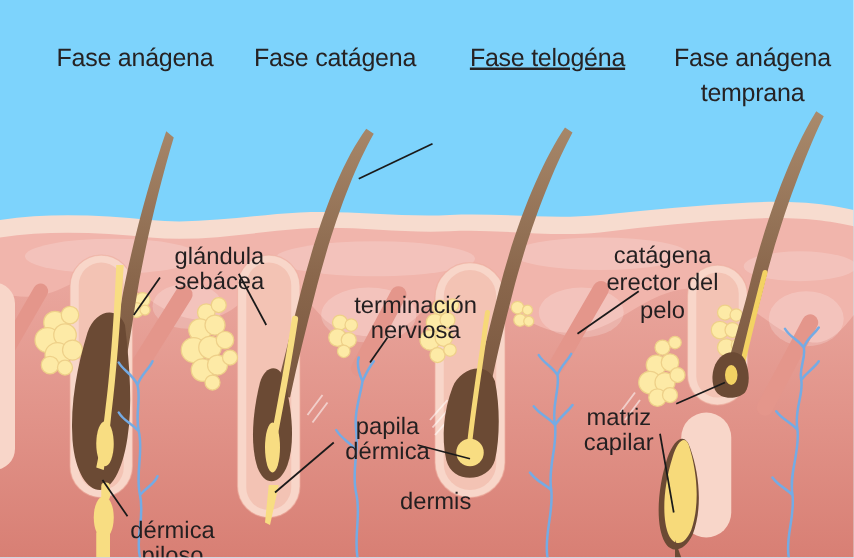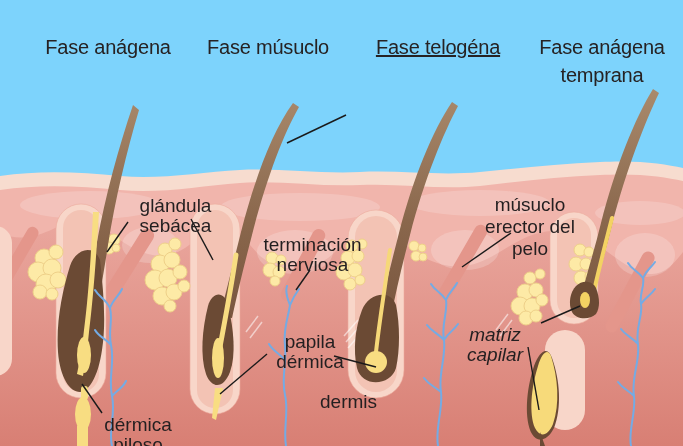--- a/index.html
+++ b/index.html
@@ -200,25 +200,25 @@
       <line x1="511" y1="233" x2="462" y2="267"></line>
       <line x1="267" y1="354" x2="220" y2="394"></line>
       <line x1="334" y1="356" x2="376" y2="367"></line>
       <line x1="102" y1="413" x2="82" y2="384"></line>
       <line x1="541" y1="323" x2="580" y2="306"></line>
       <line x1="528" y1="347" x2="539" y2="410"></line>
     </g>
   </svg>
 
   <div class="phase-title" style="left:28px;  top:33px; width:160px;">Fase anágena</div>
-  <div class="phase-title" style="left:188px; top:33px; width:160px;">Fase músuclo</div>
+  <div class="phase-title" style="left:188px; top:33px; width:160px;">Fase catágena</div>
   <div class="phase-title" style="left:358px; top:33px; width:160px;text-decoration:underline;">Fase telogéna</div>
   <div class="phase-title" style="left:518px; top:33px; width:168px;">Fase anágena temprana</div>
 
   <div class="anno" style="left:108px; top:196px; width:135px;">glándula sebácea</div>
-  <div class="anno" style="left:260px; top:235px; width:105px;">terminación nerviosa</div>
-  <div class="anno" style="left:468px; top:194px; width:124px; line-height:1.15;">músuclo erector del pelo</div>
+  <div class="anno" style="left:280px; top:235px; width:105px;">terminación nerviosa</div>
+  <div class="anno" style="left:468px; top:194px; width:124px; line-height:1.15;">catágena erector del pelo</div>
   <div class="anno" style="left:255px; top:332px; width:110px;">papila dérmica</div>
-  <div class="anno" style="left:445px; top:325px; width:100px;font-style:italic;">matriz capilar</div>
+  <div class="anno" style="left:445px; top:325px; width:100px;">matriz capilar</div>
   <div class="anno" style="left:83px;  top:415px; width:110px;">dérmica piloso</div>
   <div class="anno" style="left:320px; top:392px; width:56px;">dermis</div>
 
 </div>
 
 </body></html>

